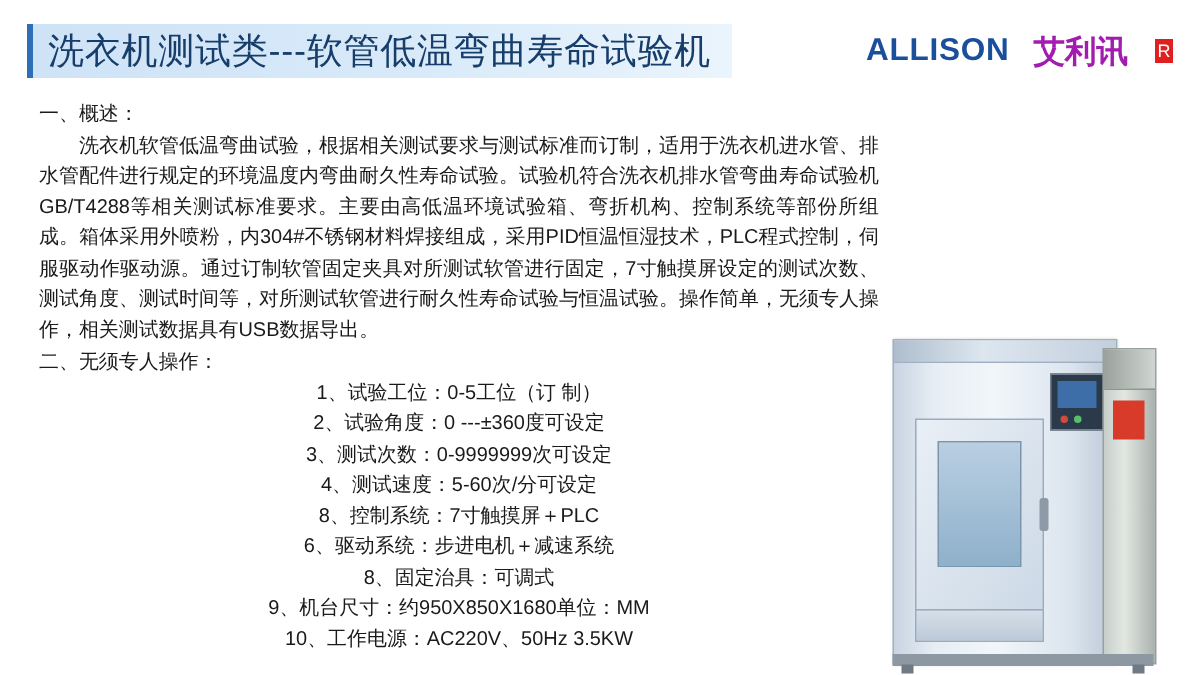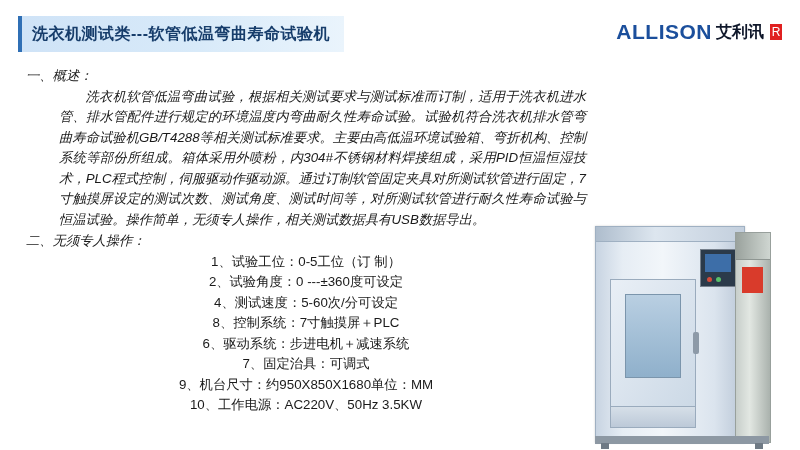--- a/index.html
+++ b/index.html
@@ -34,46 +34,46 @@
     left: 0;
     top: 0;
     height: 36px;
     padding: 0 14px 0 10px;
     display: flex;
     align-items: center;
     background: linear-gradient(to right, #cfe3f7 0%, #d8eaf9 55%, #eaf4fc 100%);
     border-left: 4px solid #2f6fb5;
   }
   .title-banner .title-text {
-    font-size: 16px;
-    font-weight: bold;
+    font-size: 24px;
+    font-weight: normal;
     color: #173d6b;
     letter-spacing: 0.5px;
     white-space: nowrap;
   }
 
   .brand {
     position: absolute;
     right: 0;
     top: 4px;
     display: flex;
     align-items: center;
-    gap: 4px;
+    gap: 16px;
   }
   .brand .brand-en {
     font-size: 21px;
     font-weight: bold;
     color: #1b4f9c;
     letter-spacing: 0.5px;
     font-family: "Liberation Sans", sans-serif;
   }
   .brand .brand-cn {
-    font-size: 16px;
+    font-size: 21px;
     font-weight: bold;
-    color: #0f172a;
+    color: #a21caf;
   }
   .brand .brand-mark {
     display: inline-block;
     width: 12px;
     height: 16px;
     background: #e02020;
     color: #ffffff;
     font-size: 12px;
     line-height: 16px;
     text-align: center;
@@ -86,25 +86,23 @@
     left: 26px;
     top: 66px;
     width: 560px;
     color: #1a1a1a;
     font-size: 13.3px;
     line-height: 20.5px;
   }
   .content .para {
     margin: 0 0 1px 0;
     text-align: justify;
-    font-style: italic;
   }
   .content .para.indent {
     text-indent: 2em;
-    margin-left: 33px;
   }
   .content .heading {
     margin: 0;
   }
   .spec-list {
     margin: 0;
     padding: 0;
     list-style: none;
   }
   .spec-list li {
@@ -271,24 +269,25 @@
     </div>
   </div>
 
   <div class="content">
     <p class="para heading">一、概述：</p>
     <p class="para indent">洗衣机软管低温弯曲试验，根据相关测试要求与测试标准而订制，适用于洗衣机进水管、排水管配件进行规定的环境温度内弯曲耐久性寿命试验。试验机符合洗衣机排水管弯曲寿命试验机GB/T4288等相关测试标准要求。主要由高低温环境试验箱、弯折机构、控制系统等部份所组成。箱体采用外喷粉，内304#不锈钢材料焊接组成，采用PID恒温恒湿技术，PLC程式控制，伺服驱动作驱动源。通过订制软管固定夹具对所测试软管进行固定，7寸触摸屏设定的测试次数、测试角度、测试时间等，对所测试软管进行耐久性寿命试验与恒温试验。操作简单，无须专人操作，相关测试数据具有USB数据导出。</p>
     <p class="para heading">二、无须专人操作：</p>
     <ul class="spec-list">
       <li>1、试验工位：0-5工位（订 制）</li>
       <li>2、试验角度：0 ---±360度可设定</li>
+      <li>3、测试次数：0-9999999次可设定</li>
       <li>4、测试速度：5-60次/分可设定</li>
       <li>8、控制系统：7寸触摸屏＋PLC</li>
       <li>6、驱动系统：步进电机＋减速系统</li>
-      <li>7、固定治具：可调式</li>
+      <li>8、固定治具：可调式</li>
       <li>9、机台尺寸：约950X850X1680单位：MM</li>
       <li>10、工作电源：AC220V、50Hz  3.5KW</li>
     </ul>
   </div>
 
   <div class="photo">
     <div class="chamber">
       <div class="chamber-top"></div>
       <div class="panel">
         <div class="panel-screen"></div>

